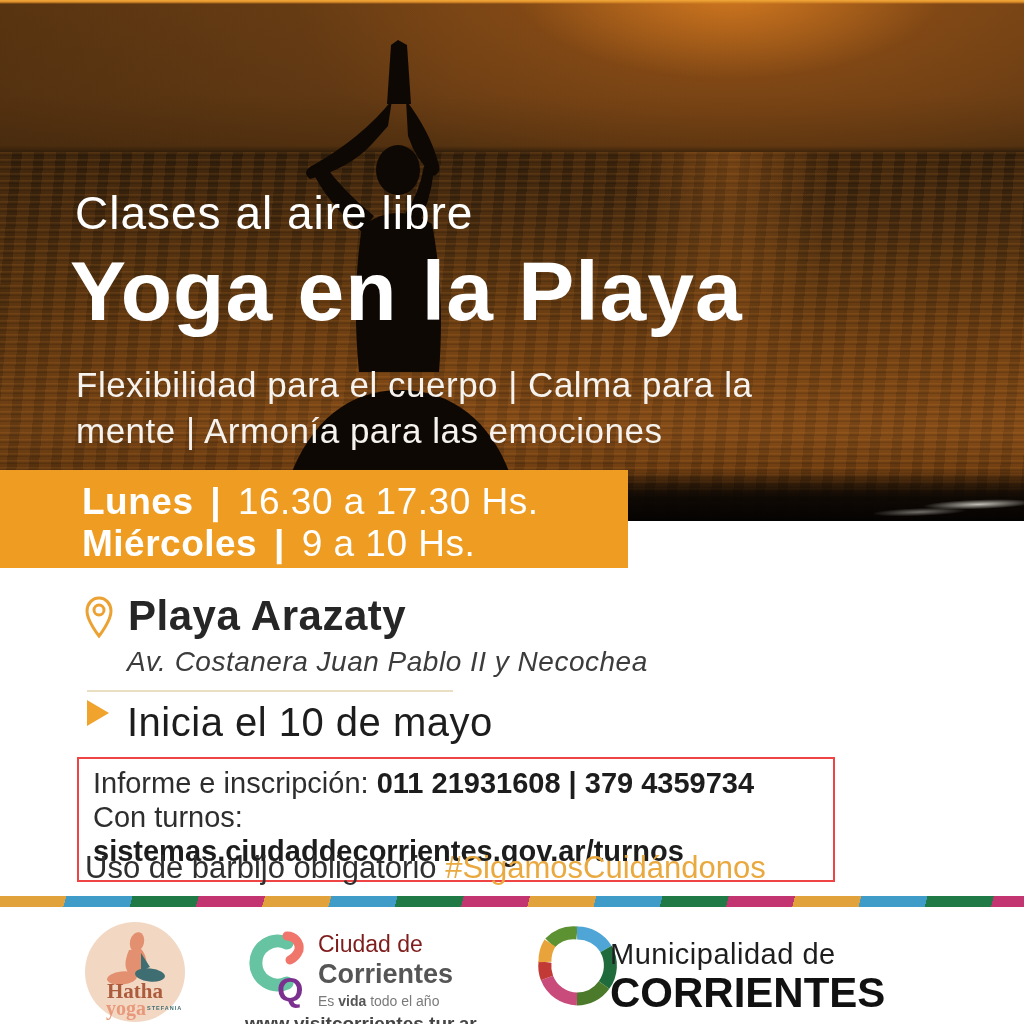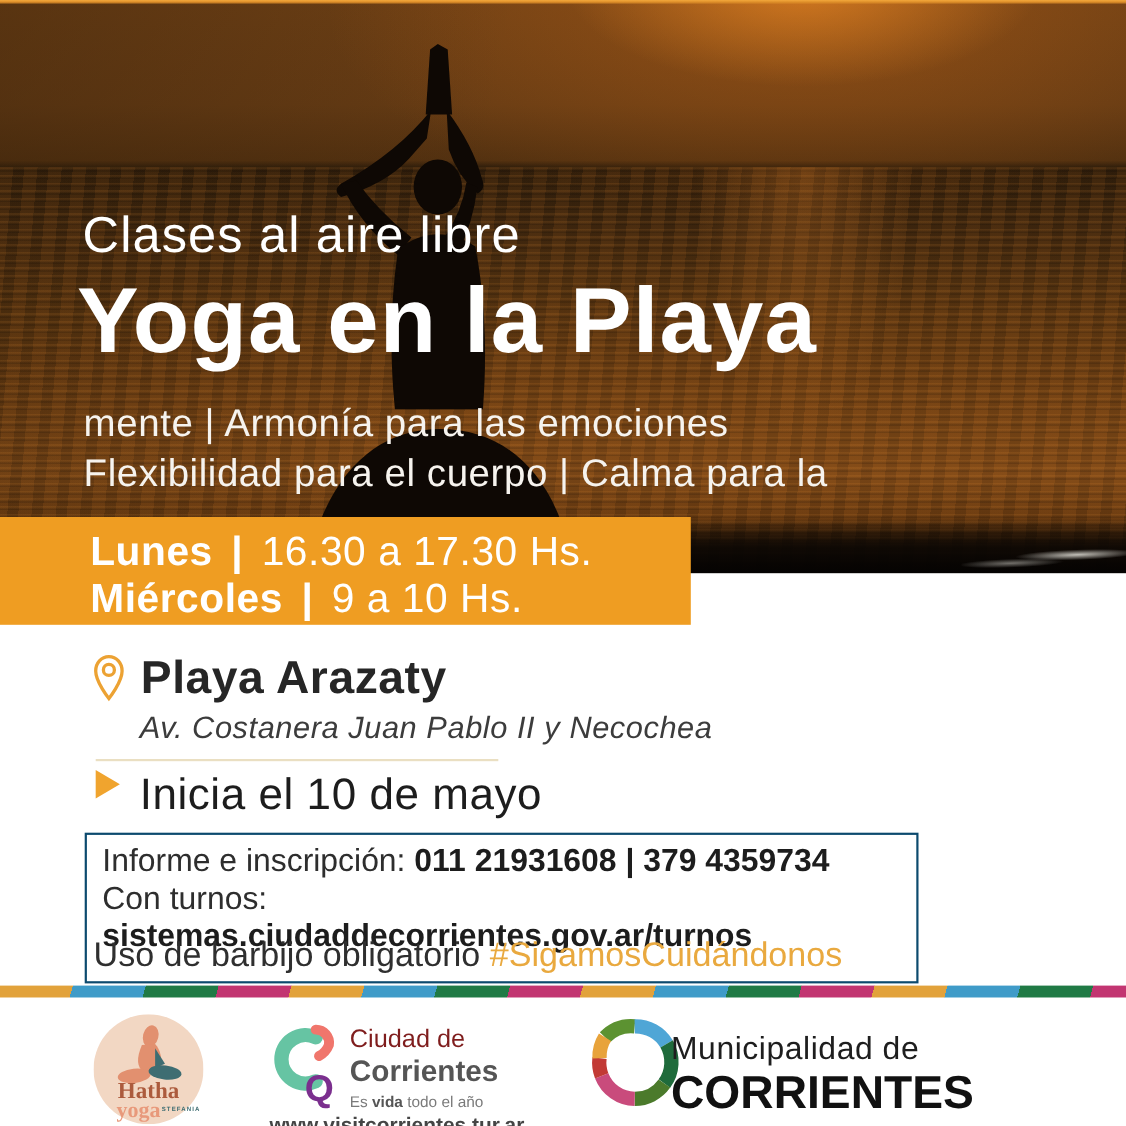--- a/index.html
+++ b/index.html
@@ -59,39 +59,39 @@
   
   .schedule-banner {
     position:absolute; left:0; top:470px; width:628px; height:98px;
     background:#EF9D22; color:#ffffff; padding:11px 0 0 82px;
   }
   .sched-line { font-size:37px; line-height:42px; font-weight:400; letter-spacing:0.5px; }
   .sched-line .day { font-weight:700; }
   .sched-line .sep { font-weight:600; padding:0 6px; }
 
   
-  .location-row { position:absolute; left:84px; top:592px; display:flex; align-items:center; }
+  .location-row { position:absolute; left:84px; top:592px; display:flex; align-items:flex-end; }
   .pin { margin-top:2px; }
   .loc-name { margin-left:14px; font-size:42px; font-weight:600; color:#262626; letter-spacing:0.5px; }
   .address {
     position:absolute; left:127px; top:646px;
     font-size:28px; font-style:italic; font-weight:300; color:#3c3c3c; letter-spacing:0.5px;
   }
   .divider { position:absolute; left:87px; top:690px; width:366px; height:2px; background:#eadfc2; }
   .start-row { position:absolute; left:87px; top:700px; display:flex; align-items:flex-start; }
   .tri {
     width:0; height:0; border-left:22px solid #F0A42E;
     border-top:13px solid transparent; border-bottom:13px solid transparent;
   }
   .start-text { margin-left:18px; font-size:40px; font-weight:500; color:#1d1d1d; letter-spacing:0.5px; }
 
   
   .info-box {
     position:absolute; left:77px; top:757px; width:758px;
-    border:2px solid #0c4a6e; padding:7px 14px 24px 14px; background:#ffffff;
+    border:2px solid #ef4444; padding:7px 14px 12px 14px; background:#ffffff;
   }
   .info-line { font-size:29px; line-height:34px; color:#2e2e2e; font-weight:300; }
   .info-line b { font-weight:700; color:#1d1d1d; }
 
   .notice { position:absolute; left:85px; top:850px; font-size:31px; font-weight:400; color:#2f2f2f; }
   .notice .hashtag { color:#E9A93F;text-align:center; }
 
   
   .stripe {
     position:absolute; left:0; top:896px; width:1024px; height:11px;
@@ -131,22 +131,22 @@
         <path d="M176,130 Q172,164 158,190 L146,176 Q162,152 166,126 Z"></path>
         <ellipse cx="140" cy="130" rx="22" ry="25"></ellipse>
         <path d="M104,186 C97,232 96,282 101,332 L181,332 C185,280 183,230 174,184 C150,168 126,170 104,186 Z"></path>
         <path d="M30,442 C52,380 92,350 142,350 C198,350 238,386 256,446 C260,470 254,481 242,481 L42,481 C28,481 24,466 30,442 Z"></path>
       </g>
     </svg>
 
     <div class="eyebrow">Clases al aire libre</div>
     <div class="hero-title">Yoga en la Playa</div>
     <div class="hero-sub">
+      <div>Flexibilidad para el cuerpo | Calma para la</div>
       <div>mente | Armonía para las emociones</div>
-      <div>Flexibilidad para el cuerpo | Calma para la</div>
     </div>
 
     <div class="wave-band"></div>
     <div class="foam"></div>
   </div>
 
   <div class="schedule-banner">
     <div class="sched-line">
       <span class="day">Lunes</span>
       <span class="sep">|</span>

